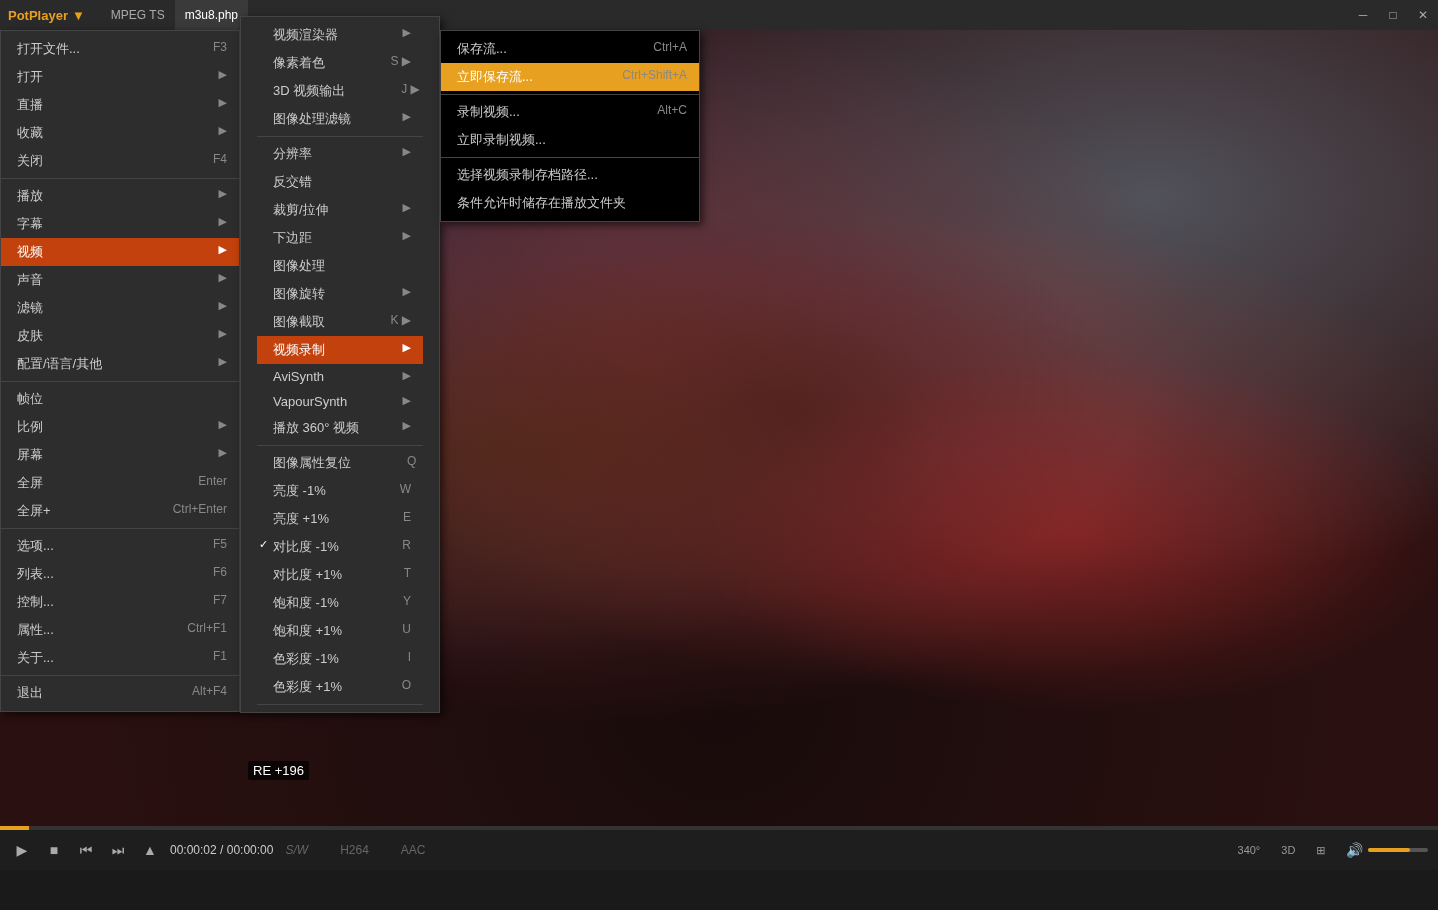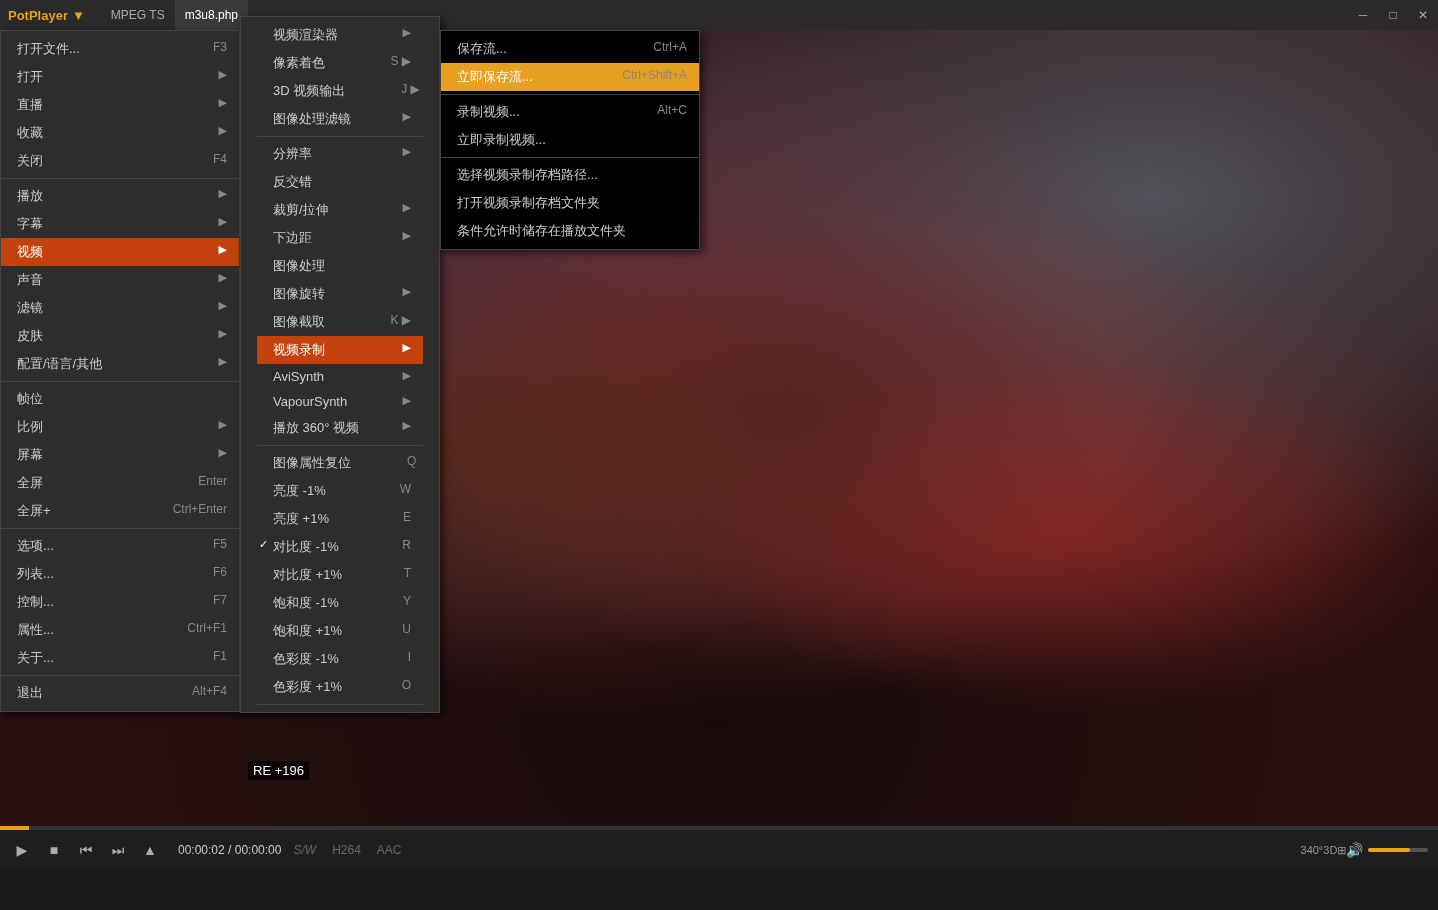--- a/index.html
+++ b/index.html
@@ -120,27 +120,27 @@
       width: 24px;
       height: 24px;
       display: flex;
       align-items: center;
       justify-content: center;
     }
     #time-display {
       color: #ccc;
       font-size: 12px;
       white-space: nowrap;
-      margin-left: 8px;
+      margin-left: 0;
     }
     #ctrl-spacer { flex: 1; }
     #ctrl-right {
       display: flex;
       align-items: center;
-      gap: 0;
+      gap: 21px;
       font-size: 11px;
       color: #999;
     }
     #volume-area {
       display: flex;
       align-items: center;
       gap: 4px;
     }
     #vol-icon { color: #aaa; font-size: 14px; }
     .mini-slider {
@@ -297,21 +297,21 @@
     <div class="ctrl-btn">■</div>
     <div class="ctrl-btn">⏮</div>
     <div class="ctrl-btn">⏭</div>
     <div class="ctrl-btn">▲</div>
     <div id="time-display">
       <span>00:00:02</span>
       <span> / </span>
       <span>00:00:00</span>
     </div>
     <span style="color:#666;font-size:12px;margin:0 4px;font-style:italic;">S/W</span>
-    <span style="color:#666;font-size:12px;margin:0 4px;">H264</span>
+    <span style="color:#666;font-size:12px;margin:0 20px;">H264</span>
     <span style="color:#666;font-size:12px;margin:0 4px;">AAC</span>
     <div id="ctrl-spacer"></div>
     <div id="ctrl-right">
       <span>340°</span>
       <span>3D</span>
       <span>⊞</span>
       <div id="volume-area">
         <span id="vol-icon">🔊</span>
         <div class="mini-slider">
           <div class="mini-slider-fill"></div>
@@ -536,18 +536,15 @@
     <span class="shortcut">Alt+C</span>
   </div>
   <div class="menu-item">
     <span class="label">立即录制视频...</span>
   </div>
   <div class="menu-sep"></div>
   <div class="menu-item">
     <span class="label">选择视频录制存档路径...</span>
   </div>
   <div class="menu-item">
-    <span class="label">打开视频录制存档文件夹</span>
-  </div>
-  <div class="menu-item">
     <span class="label">条件允许时储存在播放文件夹</span>
   </div>
 </div>
 
 </body></html>

